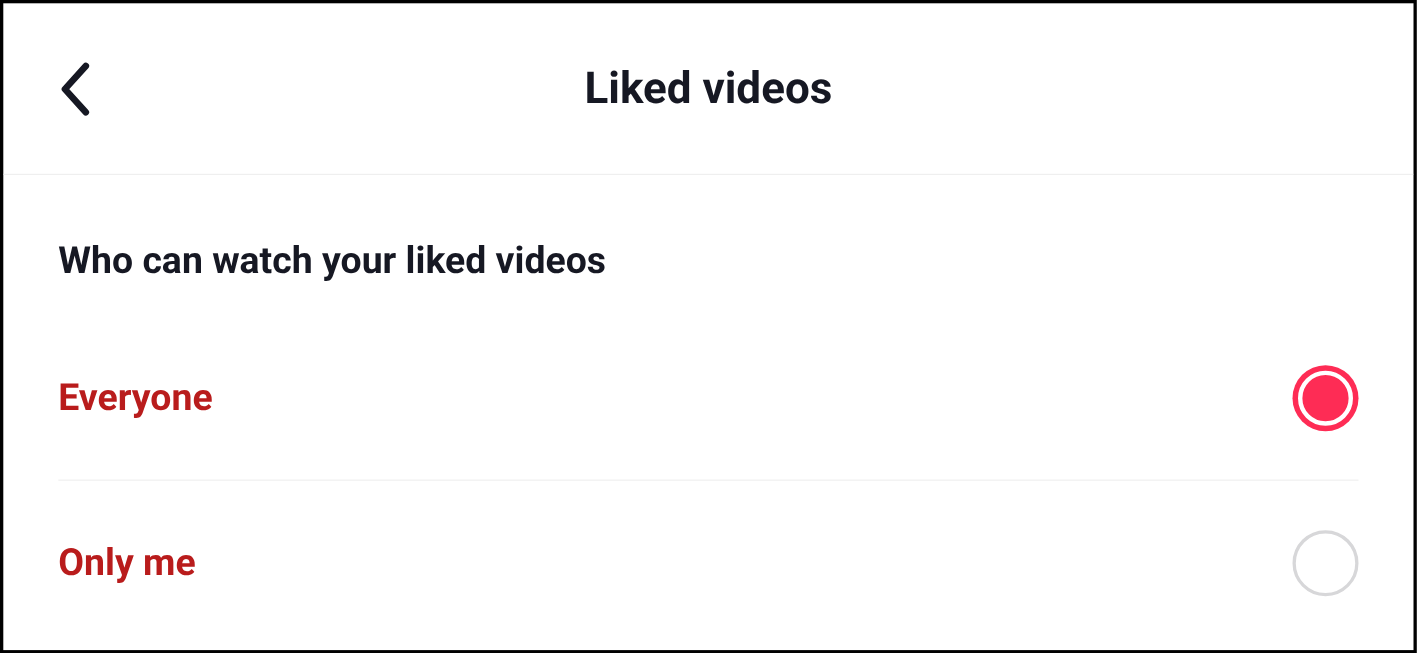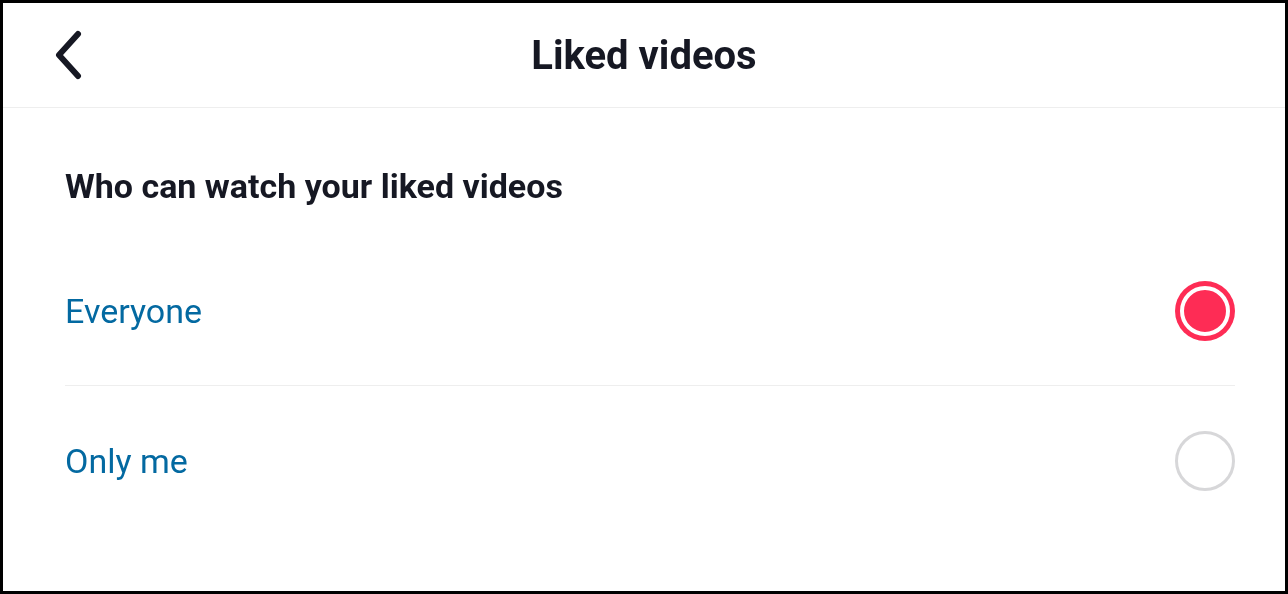--- a/index.html
+++ b/index.html
@@ -8,21 +8,21 @@
       box-sizing: border-box;
     }
     body {
       font-family: -apple-system, BlinkMacSystemFont, "Segoe UI", Roboto, Helvetica, Arial, sans-serif;
       background: #fff;
       width: 1288px;
       height: 594px;
       border: 3px solid #000;
     }
     .header {
-      height: 105px;
+      height: 156px;
       display: flex;
       align-items: center;
       position: relative;
       border-bottom: 1px solid #eeeeee;
     }
     .back-button {
       position: absolute;
       left: 50px;
       top: 50%;
       transform: translateY(-50%);
@@ -37,21 +37,20 @@
     }
     .page-title {
       width: 100%;
       text-align: center;
       font-size: 40px;
       font-weight: 700;
       color: #161823;
     }
     .content {
       padding: 0 50px;
-      margin-left: 12px;
     }
     .section-heading {
       font-size: 34px;
       font-weight: 700;
       color: #161823;
       padding-top: 58px;
       padding-bottom: 30px;
     }
     .option-row {
       display: flex;
@@ -60,22 +59,22 @@
       height: 150px;
       border-bottom: 1px solid #eeeeee;
       cursor: pointer;
     }
     .option-row:last-child {
       border-bottom: none;
       text-align: center;
     }
     .option-label {
       font-size: 34px;
-      font-weight: 400;
-      color: #0369a1;
+      font-weight: 700;
+      color: #b91c1c;
     }
     .radio {
       width: 60px;
       height: 60px;
       border-radius: 50%;
       flex-shrink: 0;
       position: relative;
     }
     .radio.unselected {
       border: 3px solid #d7d7d9;

